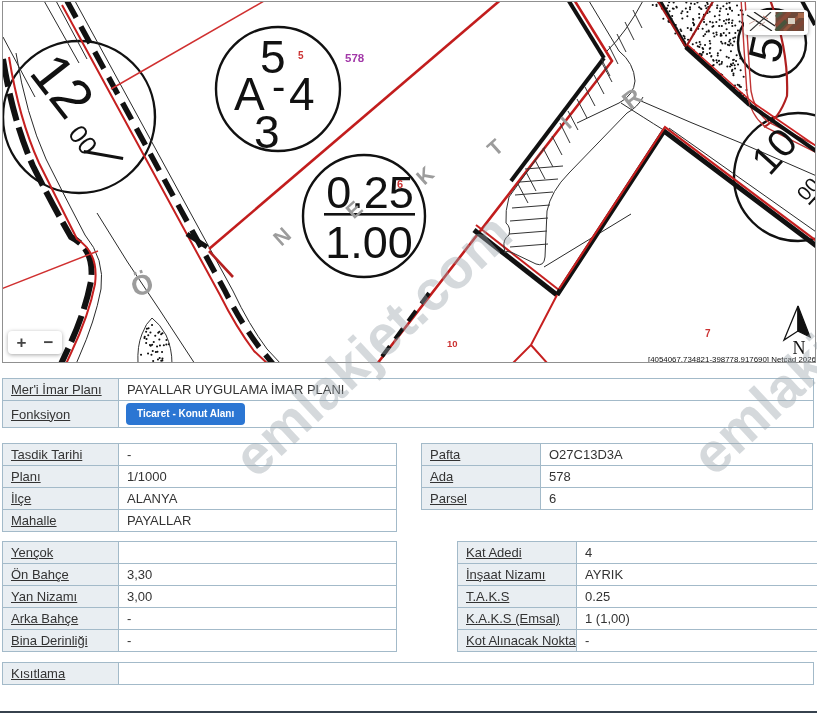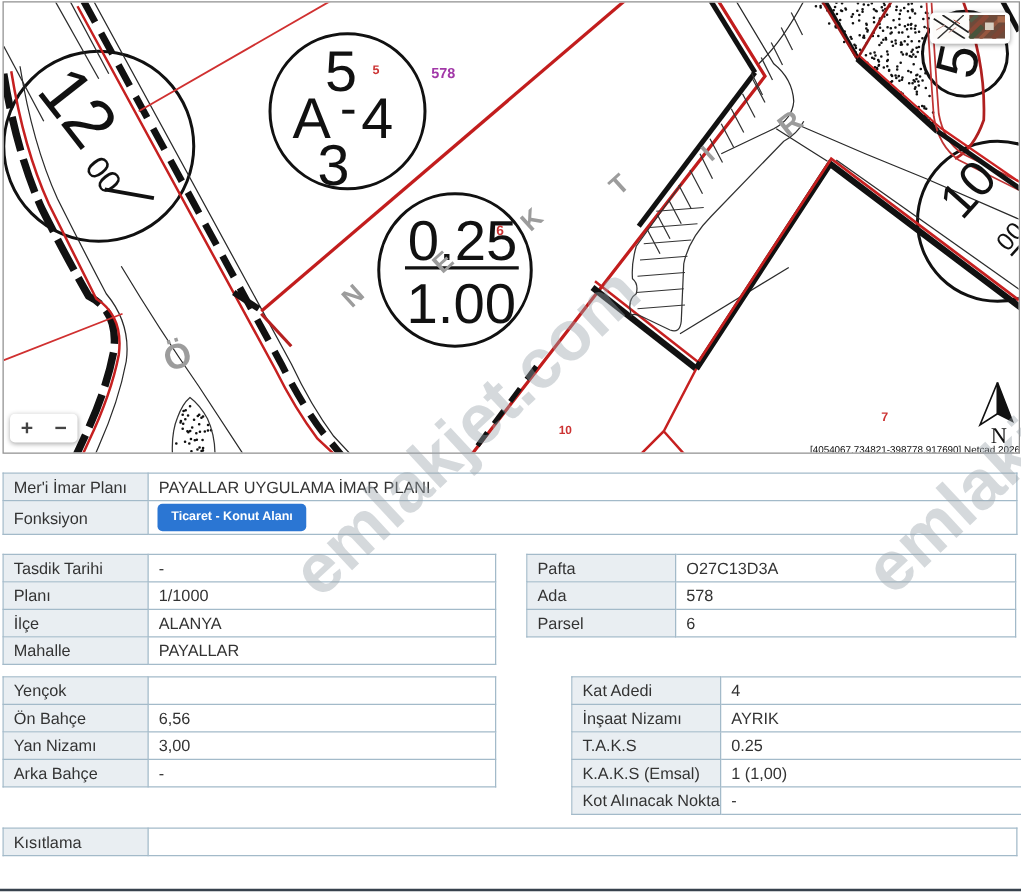--- a/index.html
+++ b/index.html
@@ -9,21 +9,21 @@
        background:#fff;overflow:hidden;}
   #zoomctl{position:absolute;left:8px;top:331px;width:54px;height:23px;background:#fff;
        border-radius:4px;box-shadow:0 1px 4px rgba(0,0,0,.35);display:flex;z-index:30;
        align-items:center;justify-content:space-around;color:#444;font-weight:bold;font-size:17px;}
   #zoomctl span{line-height:20px;}
   #layerctl{position:absolute;left:744px;top:10px;width:64px;height:25px;background:#fff;
        border-radius:4px;box-shadow:0 1px 4px rgba(0,0,0,.4);z-index:30;padding:2px;box-sizing:border-box;}
   table{border-collapse:collapse;table-layout:fixed;font-family:"Liberation Sans",sans-serif;}
   table td{border:1px solid #a3bac9;font-size:13px;color:#333;height:21px;padding:0 0 0 8px;
        overflow:hidden;white-space:nowrap;background:#fff;}
-  td.lbl{background:#e9eef2;}
+  td.lbl{background:#e9eef2;text-decoration:underline;}
   .t{position:absolute;}
   #btn{display:inline-block;background:#2b76d3;color:#ffffff;font-weight:bold;font-size:10px;
        padding:4px 11px;border-radius:4px;line-height:14px;}
   #botbar{position:absolute;left:0;top:711px;width:817px;height:2px;background:#37424d;}
   #wm{position:absolute;left:0;top:0;z-index:40;pointer-events:none;}
 </style>
 </head>
 <body>
 <div id="page">
   <div id="map">
@@ -225,28 +225,32 @@
         <col style="width:116px">
         <col>
       </colgroup>
     <tbody>
         <tr>
           <td class="lbl">Yençok</td>
           <td></td>
         </tr>
     <tr>
           <td class="lbl">Ön Bahçe</td>
-          <td>6,56</td>
+          <td>3,30</td>
         </tr>
     <tr>
           <td class="lbl">Yan Nizamı</td>
           <td>3,00</td>
         </tr>
     <tr>
           <td class="lbl">Arka Bahçe</td>
+          <td>-</td>
+        </tr>
+    <tr>
+          <td class="lbl">Bina Derinliği</td>
           <td>-</td>
         </tr>
   </tbody>
     </table>
 
   <table class="t" style="left:421px;top:541px;width:392px;margin-left:36px;">
     <colgroup>
         <col style="width:119px">
         <col>
       </colgroup>

